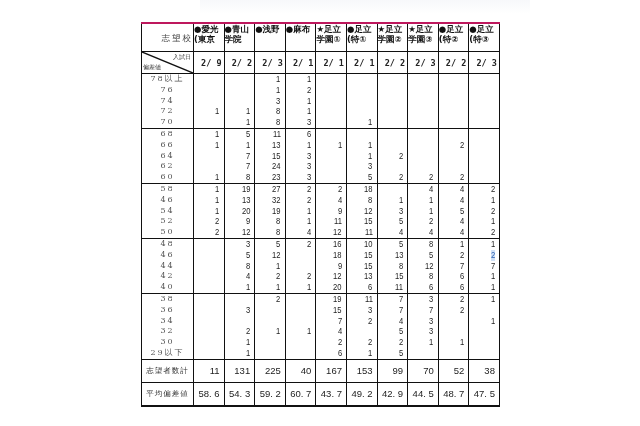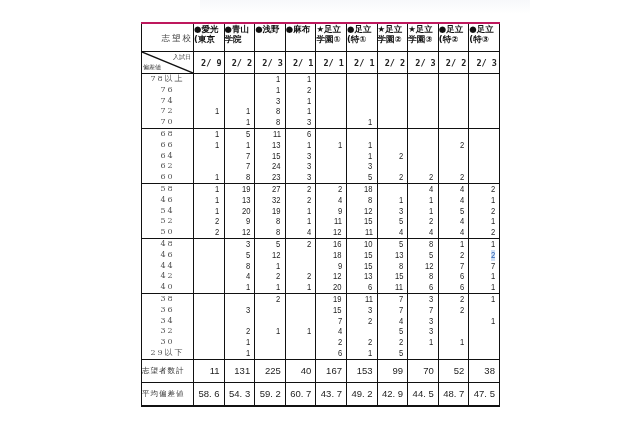--- a/index.html
+++ b/index.html
@@ -15,21 +15,21 @@
   tr.date td.diag{position:relative;padding:0;}
   .diag svg{position:absolute;left:0;top:0;width:100%;height:100%;}
   .diag .d1{position:absolute;right:2px;top:1px;font-size:6px;color:#333;font-weight:normal;}
   .diag .d2{position:absolute;left:1px;bottom:1px;font-size:6px;color:#333;font-weight:normal;}
   tr.blk td{border-bottom:1.6px solid #111;}
   tr.blk td.lab{text-align:center;color:#555;font-family:"DejaVu Serif","Liberation Serif",serif;font-size:8px;letter-spacing:2px;}
   .stack div{height:10.8px;line-height:10.8px;}
   tr.blk td.v{text-align:right;padding-right:4px;font-family:"Liberation Sans Narrow","Liberation Sans",sans-serif;font-size:9.5px;transform-origin:right;}
   .num{display:inline-block;transform:scaleX(.8);transform-origin:right;}
   tr.tot td{border-bottom:1.6px solid #111;height:22px;vertical-align:middle;text-align:right;padding-right:4px;font-size:9.5px;font-family:"Liberation Sans",sans-serif;}
-  tr.tot td.lab{text-align:left;font-size:7.5px;padding-right:0;color:#333;letter-spacing:1px;}
+  tr.tot td.lab{text-align:center;font-size:7.5px;padding-right:0;color:#333;letter-spacing:1px;}
   tr.tot.last td{border-bottom:2px solid #111;}
   .hl{color:#2a5fb0;background:#cfe0f7;}
 </style>
 </head>
 <body>
 
 <div class="topfade"></div>
 
 <table class="grid" id="grid">
   <colgroup>

